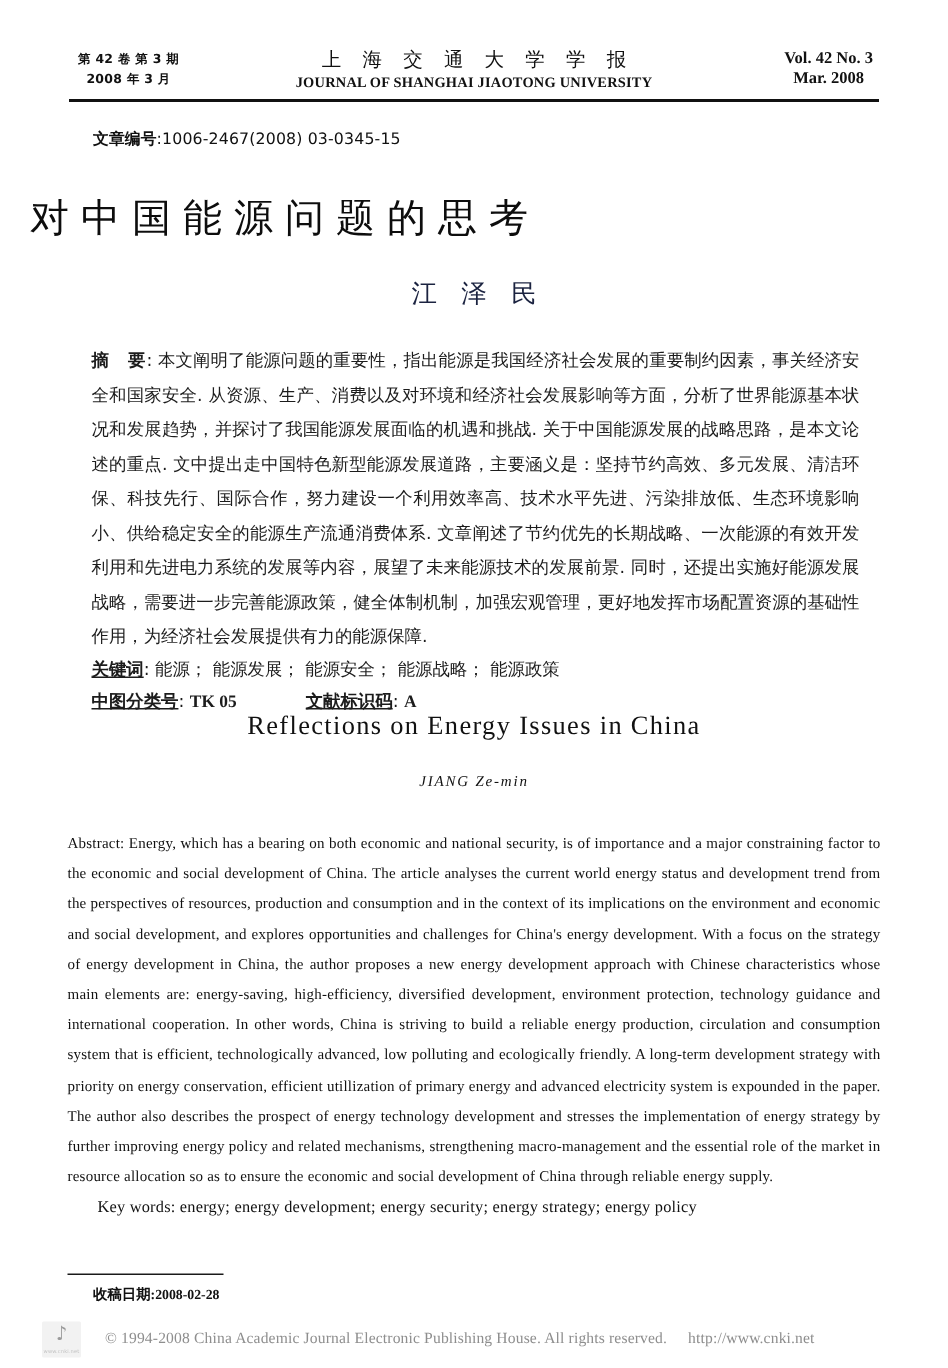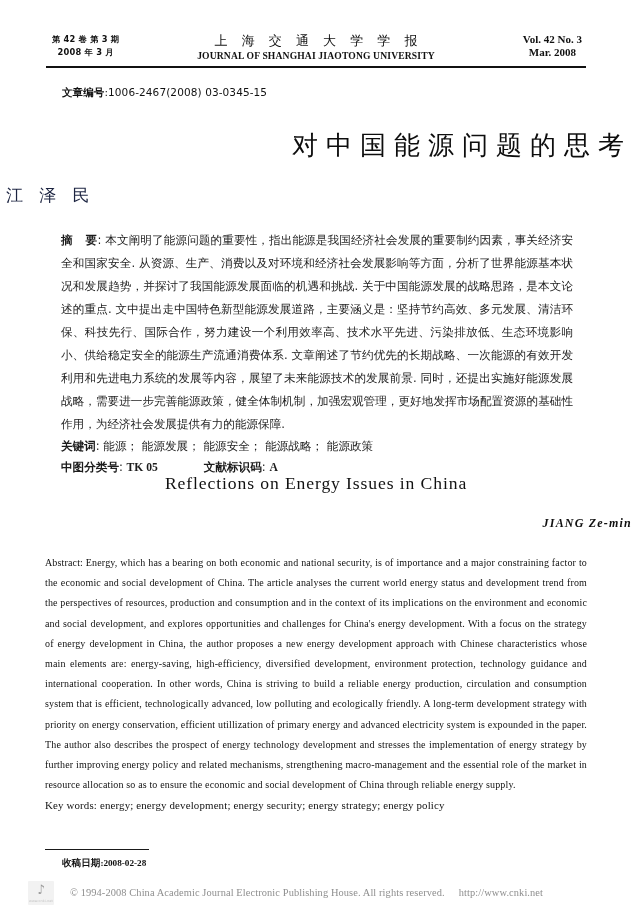--- a/index.html
+++ b/index.html
@@ -91,32 +91,32 @@
     color: #111;
     letter-spacing: 0.1px;
   }
   .article-no .lbl { font-weight: bold; }
 
   
   .title-cn {
     position: absolute;
     left: 0; right: 0;
     top: 128px;
-    text-align: right;
+    text-align: left;
     font-size: 26px;
     letter-spacing: 8px;
-    padding-left: 4px;
+    padding-left: 20px;
     font-family: Liberation Sans, sans-serif;
     color: #0d0d0d;
   }
   .author-cn {
     position: absolute;
     left: 0; right: 0;
     top: 184px;
-    text-align: left;
+    text-align: center;
     font-size: 17px;
     letter-spacing: 6px;
     padding-left: 6px;
     color: #1b2340;
     font-family: "Liberation Serif", "DejaVu Serif", serif;
   }
 
   
   .cn-block {
     position: absolute;
@@ -137,45 +137,45 @@
     font-weight: bold;
     letter-spacing: 0.5px;
   }
   .cn-line {
     font-size: 11.6px;
     line-height: 19.5px;
     color: #1c1c1c;
     font-family: "DejaVu Sans", "Liberation Sans", sans-serif;
     margin-top: 1px;
   }
-  .cn-line .head { font-weight: bold; }
+  .cn-line .head { font-weight: bold; text-decoration: underline; }
   .cn-line .val { font-family: "Liberation Serif","DejaVu Serif",serif; font-weight: bold; }
   .cn-line .gap { display: inline-block; width: 46px; }
 
   
   .title-en {
     position: absolute;
     left: 0; right: 0;
     top: 473px;
     text-align: center;
     font-size: 17.6px;
     letter-spacing: 0.9px;
     color: #111;
     font-family: "Liberation Serif", "DejaVu Serif", serif;
   }
   .author-en {
     position: absolute;
     left: 0; right: 0;
     top: 516px;
-    text-align: right;
-    font-size: 12px;
+    text-align: center;
+    font-size: 10px;
     font-style: italic;
     letter-spacing: 1.2px;
     color: #111;
-    font-weight: bold;
+    font-weight: normal;
   }
 
   
   .en-block {
     position: absolute;
     left: 45px;
     top: 553px;
     width: 542px;
   }
   .en-para {
@@ -186,20 +186,21 @@
     font-family: "Liberation Serif", "DejaVu Serif", serif;
     letter-spacing: 0.15px;
   }
   .en-para .lbl { }
   .en-kw {
     font-size: 10.9px;
     line-height: 20.2px;
     color: #111;
     font-family: "Liberation Serif", "DejaVu Serif", serif;
     letter-spacing: 0.15px;
+    margin-left: 20px;
   }
 
   
   .rule-foot {
     position: absolute;
     left: 45px;
     top: 849px;
     width: 104px;
     height: 1.2px;
     background: #1a1a1a;

